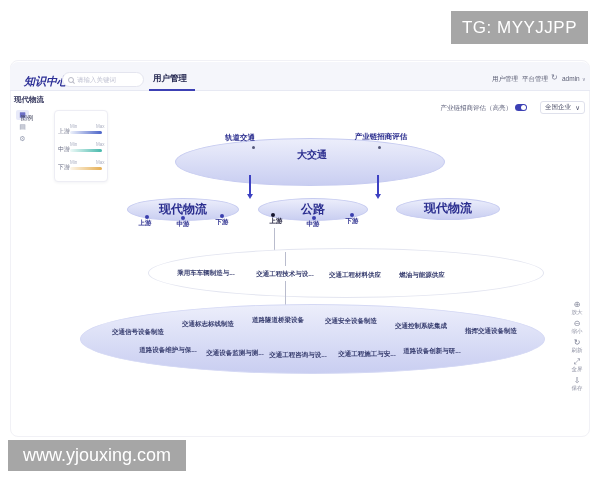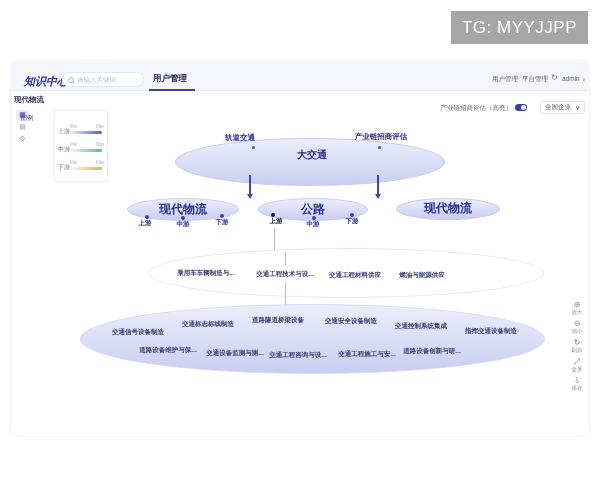--- a/index.html
+++ b/index.html
@@ -200,14 +200,15 @@
   <div class="abs tool" style="left:564px;top:357px;">
     <span class="g">⤢</span>
     <span class="l">全屏</span>
   </div>
   <div class="abs tool" style="left:564px;top:376px;">
     <span class="g">⇩</span>
     <span class="l">保存</span>
   </div>
 
   <div class="abs wm wm-top">TG: MYYJJPP</div>
+  <div class="abs wm wm-bottom">www.yjouxing.com</div>
 
 </div>
 
 </body></html>

